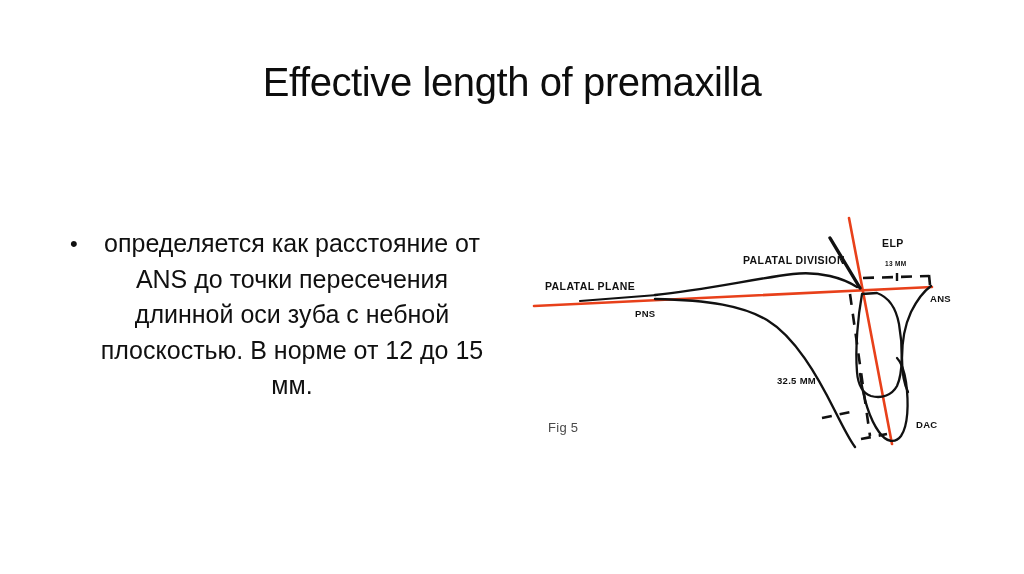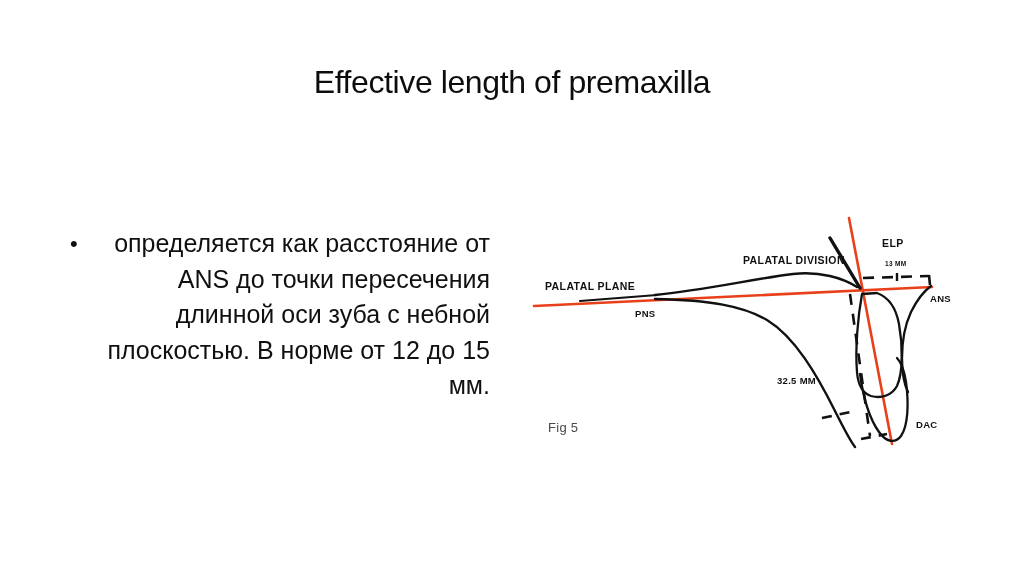--- a/index.html
+++ b/index.html
@@ -21,21 +21,21 @@
     inset: 0;
     background: #ffffff;
   }
   .slide-title {
     position: absolute;
     left: 0;
     top: 58px;
     width: 1024px;
     text-align: center;
     font-family: "Liberation Sans", sans-serif;
-    font-size: 32px;
+    font-size: 40px;
     font-weight: 400;
     letter-spacing: -0.4px;
     color: #0d0d0d;
     line-height: 48px;
     white-space: nowrap;
   }
   .body-block {
     position: absolute;
     left: 70px;
     top: 226px;
@@ -51,21 +51,21 @@
   }
   .bullet-dot {
     flex: 0 0 auto;
     width: 24px;
     text-align: left;
     font-size: 22px;
     line-height: 35.5px;
   }
   .bullet-text {
     flex: 1 1 auto;
-    text-align: right;
+    text-align: center;
   }
   .figure-wrap {
     position: absolute;
     left: 505px;
     top: 196px;
     width: 500px;
     height: 280px;
   }
   .figure-wrap svg {
     display: block;

